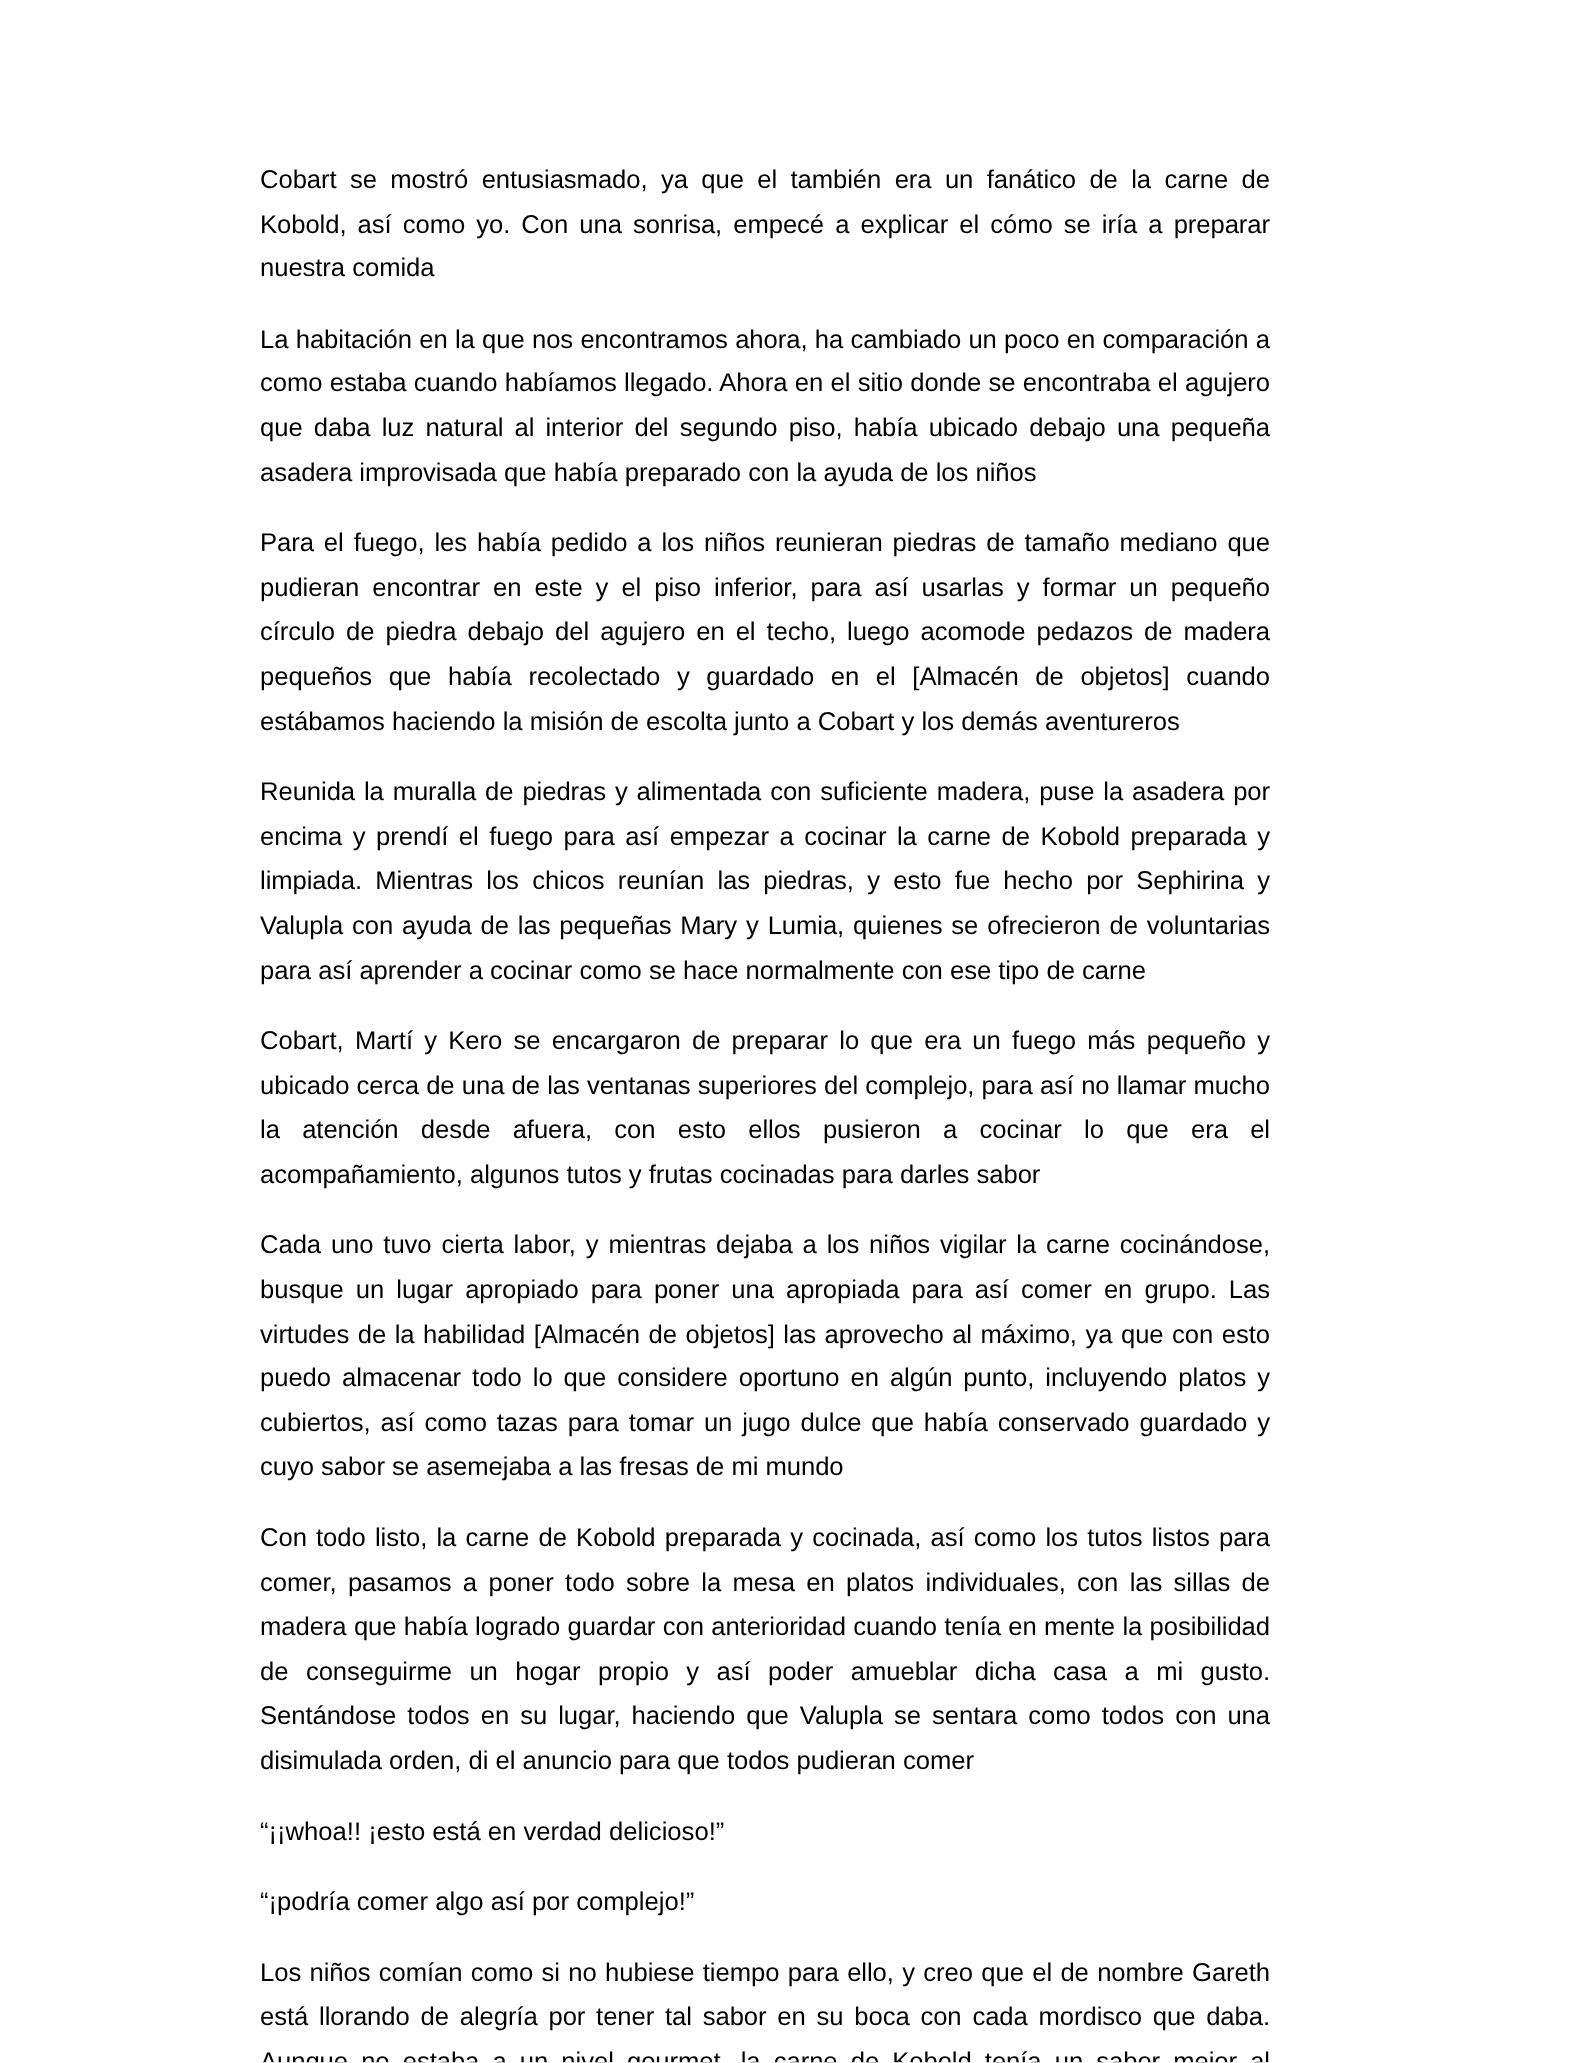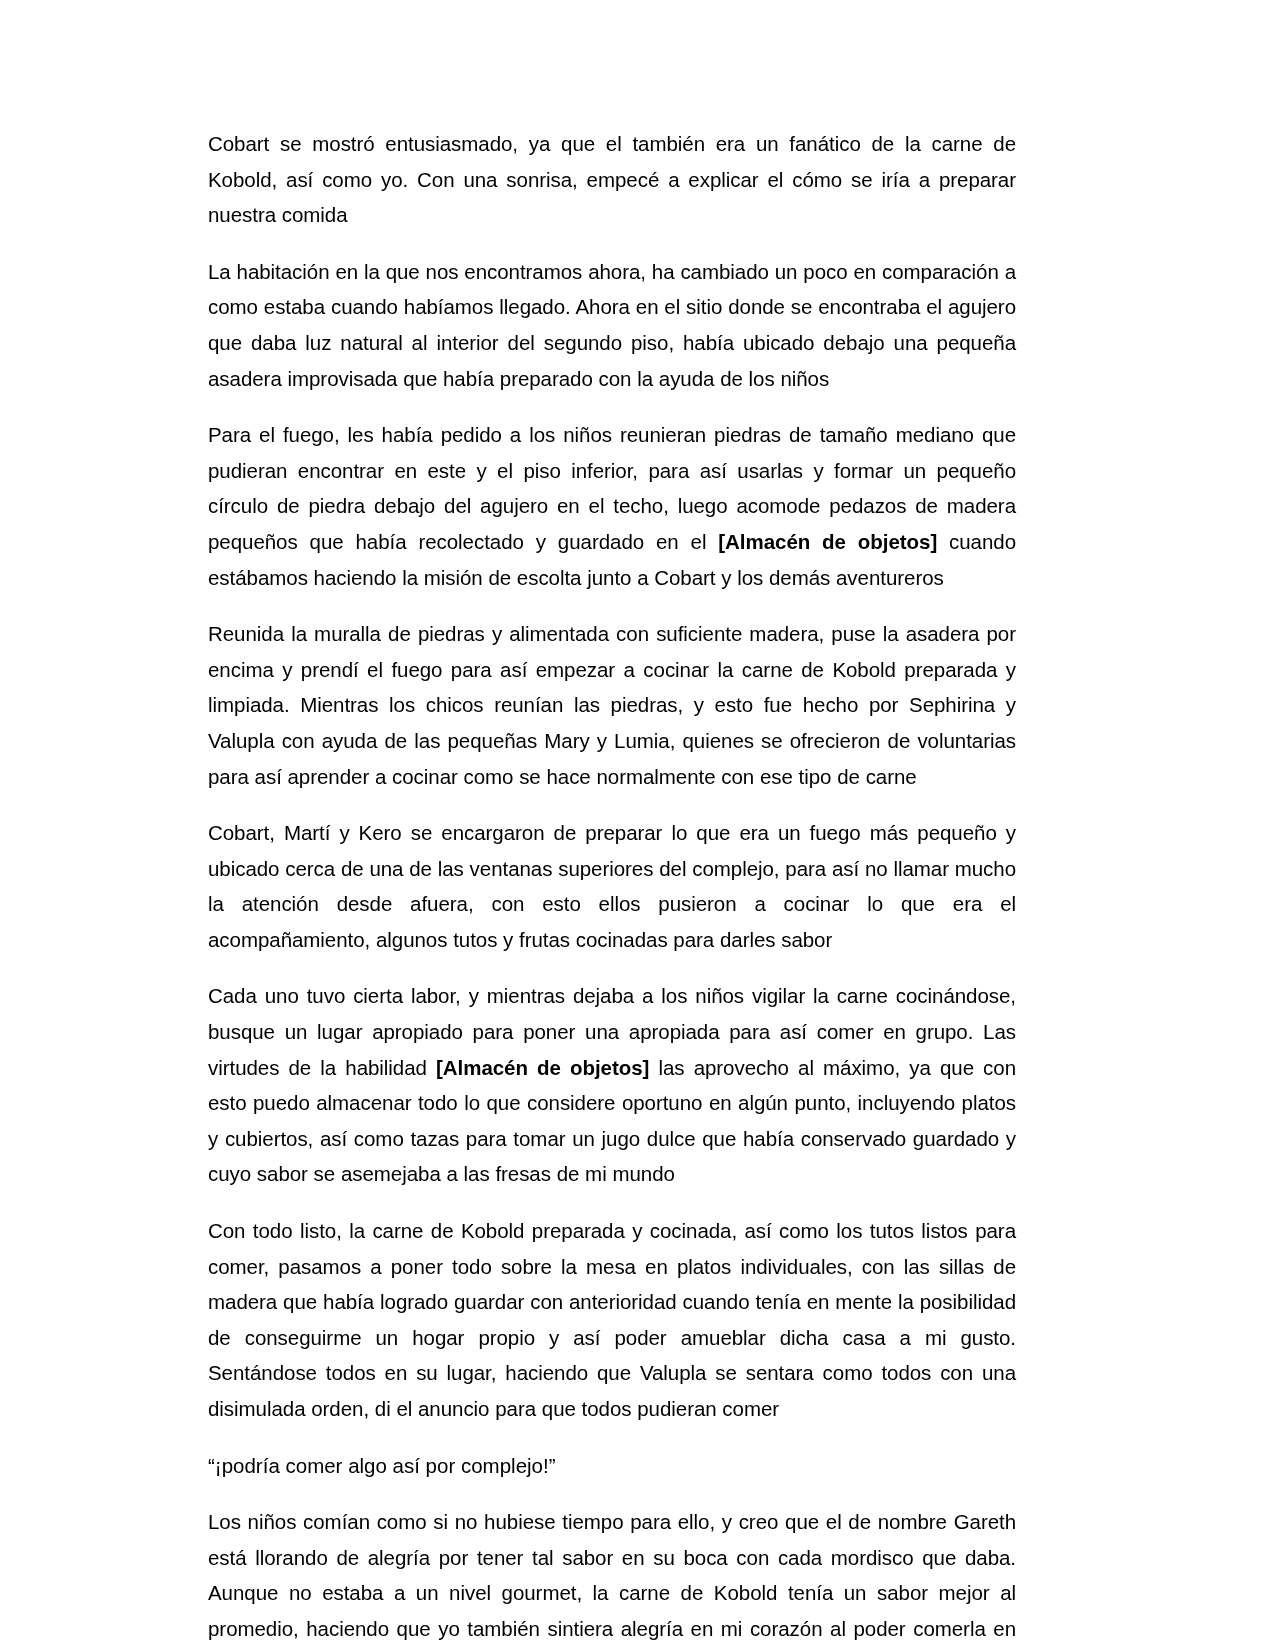--- a/index.html
+++ b/index.html
@@ -44,21 +44,21 @@
     color: #000000;
   }
   .dialogue {
     font-size: 20.5px;
     line-height: 35.6px;
     text-align: left;
     margin: 0 0 21px 0;
     color: #000000;
   }
   .skill {
-    font-weight: bold;
+    font-weight: normal;
   }
 </style>
 </head>
 <body>
 
 <div class="page">
   <div class="content">
 
     <p class="para">Cobart se mostró entusiasmado, ya que el también era un fanático de la carne de Kobold, así como yo. Con una sonrisa, empecé a explicar el cómo se iría a preparar nuestra comida</p>
 
@@ -72,19 +72,20 @@
     <p class="para">Reunida la muralla de piedras y alimentada con suficiente madera, puse la asadera por encima y prendí el fuego para así empezar a cocinar la carne de Kobold preparada y limpiada. Mientras los chicos reunían las piedras, y esto fue hecho por Sephirina y Valupla con ayuda de las pequeñas Mary y Lumia, quienes se ofrecieron de voluntarias para así aprender a cocinar como se hace normalmente con ese tipo de carne</p>
 
     <p class="para">Cobart, Martí y Kero se encargaron de preparar lo que era un fuego más pequeño y ubicado cerca de una de las ventanas superiores del complejo, para así no llamar mucho la atención desde afuera, con esto ellos pusieron a cocinar lo que era el acompañamiento, algunos tutos y frutas cocinadas para darles sabor</p>
 
     <p class="para">
       <span>Cada uno tuvo cierta labor, y mientras dejaba a los niños vigilar la carne cocinándose, busque un lugar apropiado para poner una apropiada para así comer en grupo. Las virtudes de la habilidad </span><span class="skill">[Almacén de objetos]</span><span> las aprovecho al máximo, ya que con esto puedo almacenar todo lo que considere oportuno en algún punto, incluyendo platos y cubiertos, así como tazas para tomar un jugo dulce que había conservado guardado y cuyo sabor se asemejaba a las fresas de mi mundo</span>
     </p>
 
     <p class="para">Con todo listo, la carne de Kobold preparada y cocinada, así como los tutos listos para comer, pasamos a poner todo sobre la mesa en platos individuales, con las sillas de madera que había logrado guardar con anterioridad cuando tenía en mente la posibilidad de conseguirme un hogar propio y así poder amueblar dicha casa a mi gusto. Sentándose todos en su lugar, haciendo que Valupla se sentara como todos con una disimulada orden, di el anuncio para que todos pudieran comer</p>
 
+    <p class="dialogue">“¡¡whoa!! ¡esto está en verdad delicioso!”</p>
 
     <p class="dialogue">“¡podría comer algo así por complejo!”</p>
 
     <p class="para">Los niños comían como si no hubiese tiempo para ello, y creo que el de nombre Gareth está llorando de alegría por tener tal sabor en su boca con cada mordisco que daba. Aunque no estaba a un nivel gourmet, la carne de Kobold tenía un sabor mejor al promedio, haciendo que yo también sintiera alegría en mi corazón al poder comerla en esta ocasión</p>
 
   </div>
 </div>
 
 </body></html>

